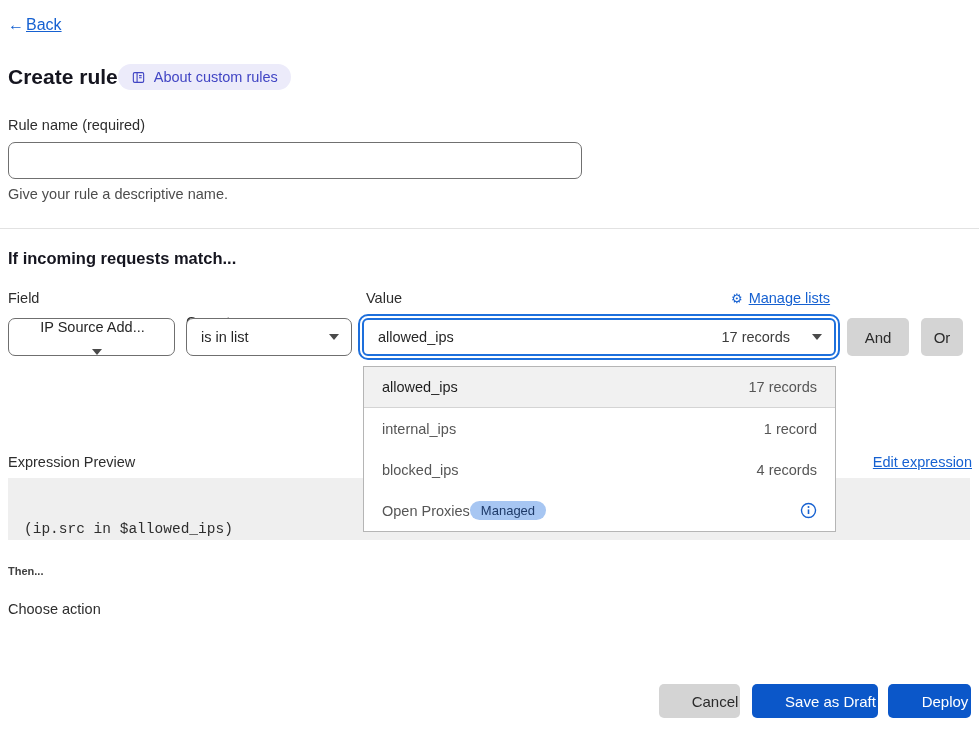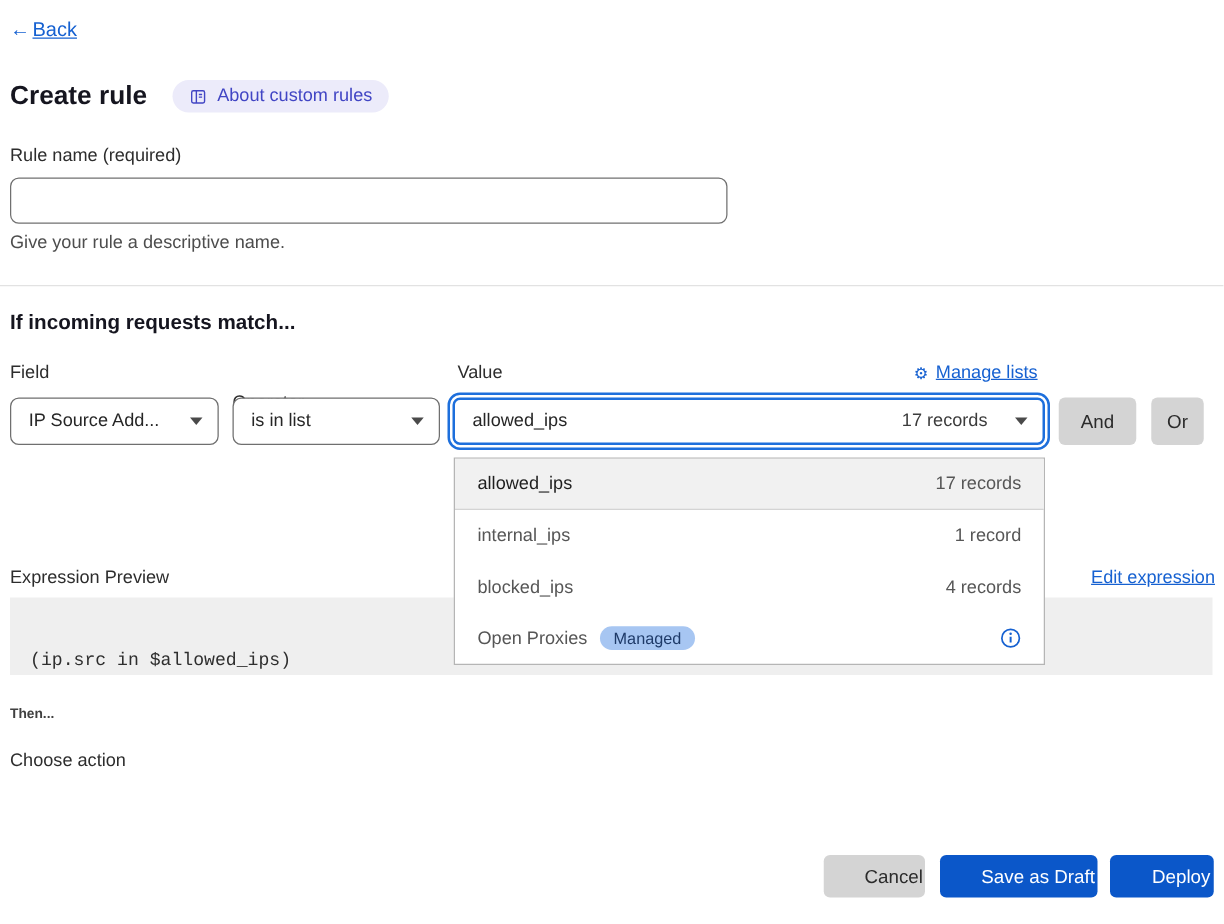--- a/index.html
+++ b/index.html
@@ -8,21 +8,21 @@
   .page {
     position:relative; width:979px; height:739px; background:#fff; overflow:hidden;border-radius:32px;
     --link-blue:#1661d1; --focus-blue:#1d6fdc; --button-blue:#0b57c9;
   }
 
   
   .back-link { position:absolute; left:8px; top:16px; font-size:16px; color:var(--link-blue,#1661d1); text-decoration:none; cursor:pointer; }
   .back-link .arrow { margin-right:2px; }
   .back-link .lbl { text-decoration:underline; }
 
-  .title-row { position:absolute; left:8px; top:64px; display:flex; align-items:center; gap:20px; }
+  .title-row { position:absolute; left:8px; top:64px; display:flex; align-items:center; gap:0; }
   .page-title { font-size:21px; font-weight:bold; color:#15151f; }
   .about-badge { display:inline-flex; align-items:center; gap:8px; background:#ecebfa; color:#4145c4;
     border-radius:14px; padding:5px 13px; font-size:14.5px; cursor:pointer; }
   .about-badge svg { display:block; }
 
   
   .field-label { position:absolute; font-size:14.5px; color:#2d2d2d; }
   .rule-name-label { left:8px; top:117px; }
   .rule-name-input { position:absolute; left:8px; top:142px; width:574px; height:37px;
     border:1px solid #707070; border-radius:7px; font-size:14.5px; padding:0 12px;
@@ -38,21 +38,21 @@
   .label-value { left:366px; top:290px; }
 
   .manage-lists { position:absolute; top:290px; left:731px; display:flex; align-items:center; gap:6px;
     color:var(--link-blue,#1661d1); font-size:14.5px; cursor:pointer; }
   .manage-lists .gear { font-size:13px; }
   .manage-lists .lbl { text-decoration:underline; }
 
   .select-box { position:absolute; height:38px; border:1px solid #6f6f6f; border-radius:7px; background:#fff;
     display:flex; align-items:center; justify-content:space-between; padding:0 12px 0 14px;
     font-size:14.5px; color:#262626; cursor:pointer; }
-  .field-select { left:8px; top:318px; width:167px; }
+  .field-select { left:8px; top:318px; width:167px;flex-direction:column; }
   .operator-select { left:186px; top:318px; width:166px; }
   .caret { width:0; height:0; border-left:5px solid transparent; border-right:5px solid transparent;
     border-top:6px solid #4a4a4a; flex:0 0 auto; margin-left:8px; }
 
   .value-combo-ring { position:absolute; left:358px; top:314px; width:482px; height:46px;
     border:2px solid var(--focus-blue,#1d6fdc); border-radius:10px; padding:2px; background:#fff; }
   .value-combo { width:100%; height:100%; border:2px solid var(--focus-blue,#1d6fdc); border-radius:6px;
     display:flex; align-items:center; justify-content:space-between; padding:0 12px 0 14px;
     font-size:14.5px; color:#262626; cursor:pointer; background:#fff; }
   .value-combo .right { display:flex; align-items:center; gap:14px; color:#3c3c3c; }
@@ -64,21 +64,21 @@
 
   
   .dd-panel { position:absolute; left:363px; top:366px; width:473px; background:#fff;
     border:1px solid #b5b5b5; z-index:5; }
   .dd-row { height:41px; display:flex; align-items:center; justify-content:space-between;
     padding:0 18px; font-size:14.5px; cursor:pointer; }
   .dd-row.selected { background:#f1f1f1; border-bottom:1px solid #d4d4d4; }
   .dd-row.selected .dd-name { color:#1e1e1e; }
   .dd-name { color:#565656; }
   .dd-records { color:#565656; }
-  .dd-name-wrap { display:flex; align-items:center; gap:10px; }
+  .dd-name-wrap { display:flex; align-items:center; }
   .managed-badge { background:#a7c6f2; color:#1e3a68; border-radius:11px; padding:2px 11px; font-size:13px; }
   .info-icon { display:flex; align-items:center; cursor:pointer; }
 
   
   .expr-label { position:absolute; left:8px; top:454px; font-size:14.5px; color:#2d2d2d; }
   .edit-expression { position:absolute; top:454px; right:7px; font-size:14.5px; color:var(--link-blue,#1661d1);
     text-decoration:underline; cursor:pointer; }
   .expr-band { position:absolute; left:8px; top:478px; width:962px; height:62px; background:#efefef;
     display:flex; align-items:center; padding-left:16px; }
   .expr-code { font-family:"Liberation Mono", monospace; font-size:14.5px; color:#2e2e2e;margin-top:40px; }

